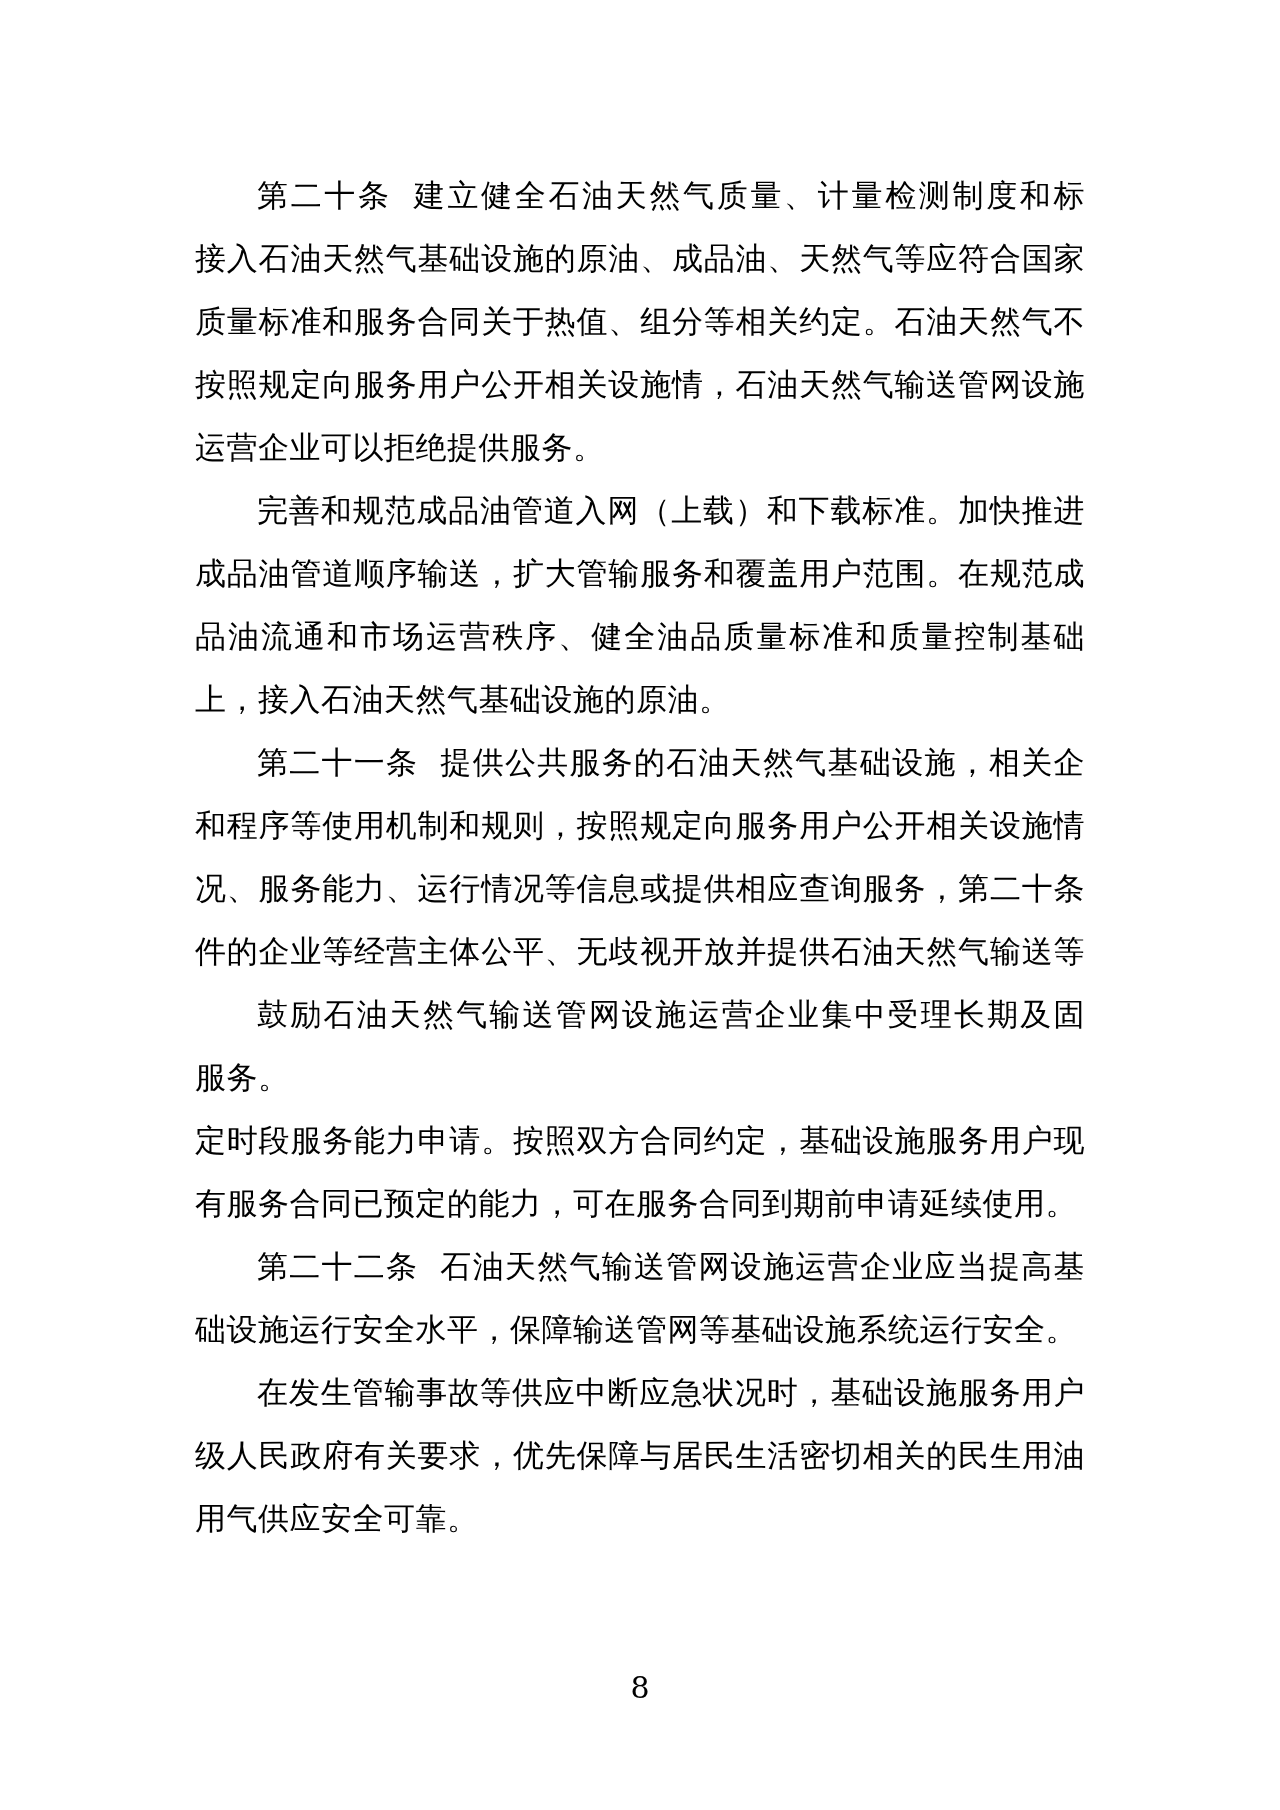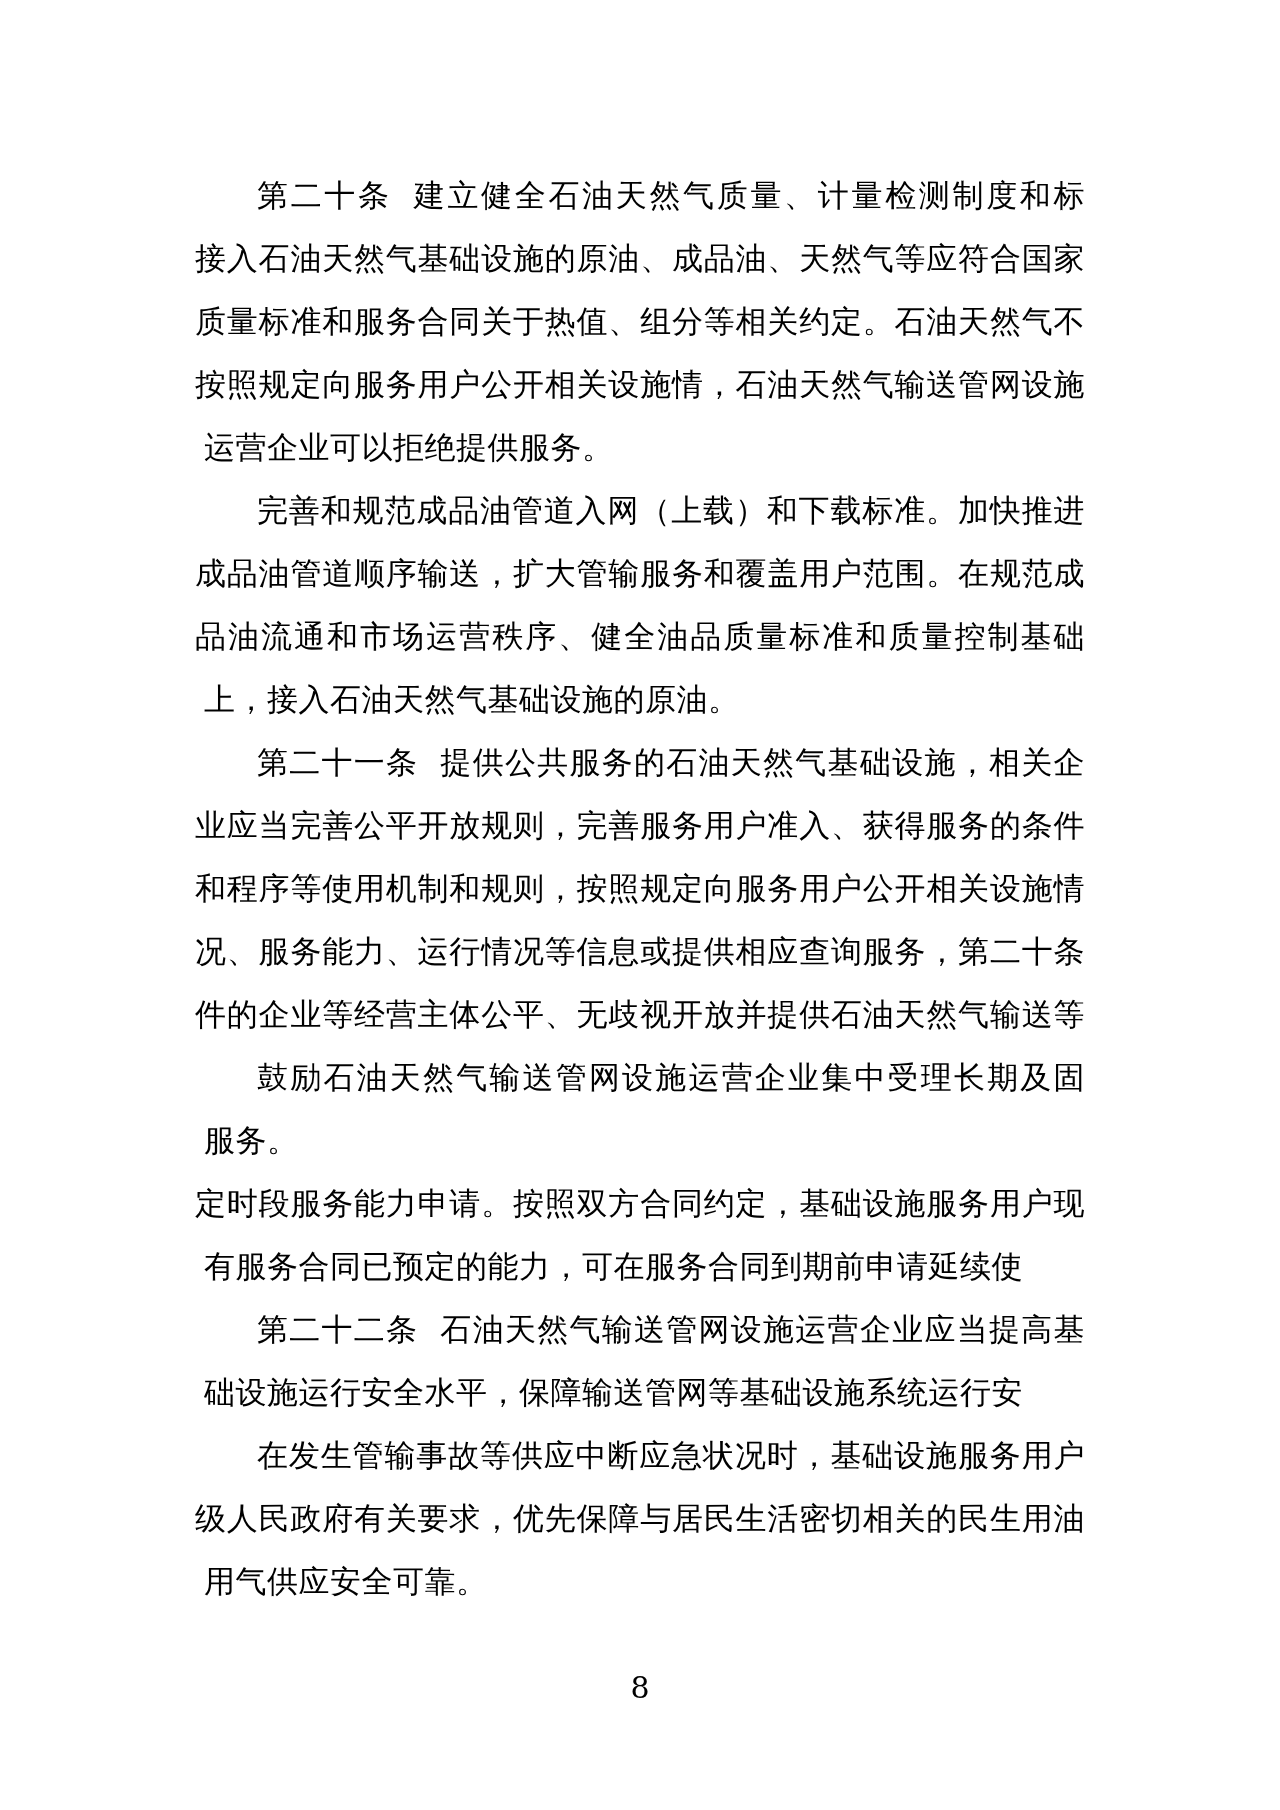--- a/index.html
+++ b/index.html
@@ -35,21 +35,20 @@
     text-align-last: justify;
     text-justify: inter-character;
     overflow: hidden;
   }
   .line.indent {
     padding-left: 62px;
   }
   .line.last {
     text-align: left;
     text-align-last: left;
-    margin-left: 9px;
   }
   .term {
     font-weight: normal;
     margin-right: 22px;
   }
   .page-number {
     position: absolute;
     left: 0;
     top: 1668px;
     width: 1280px;
@@ -66,21 +65,20 @@
       <div class="line indent"><b class="term">第二十条</b>建立健全石油天然气质量、计量检测制度和标准。</div>
       <div class="line">接入石油天然气基础设施的原油、成品油、天然气等应符合国家</div>
       <div class="line">质量标准和服务合同关于热值、组分等相关约定。石油天然气不</div>
       <div class="line">按照规定向服务用户公开相关设施情，石油天然气输送管网设施</div>
       <div class="line last">运营企业可以拒绝提供服务。</div>
       <div class="line indent">完善和规范成品油管道入网（上载）和下载标准。加快推进</div>
       <div class="line">成品油管道顺序输送，扩大管输服务和覆盖用户范围。在规范成</div>
       <div class="line">品油流通和市场运营秩序、健全油品质量标准和质量控制基础</div>
       <div class="line last">上，接入石油天然气基础设施的原油。</div>
       <div class="line indent"><b class="term">第二十一条</b>提供公共服务的石油天然气基础设施，相关企</div>
-      <div class="line">业应当完善公平开放规则，完善服务用户准入、获得服务的条件</div>
       <div class="line">和程序等使用机制和规则，按照规定向服务用户公开相关设施情</div>
       <div class="line">况、服务能力、运行情况等信息或提供相应查询服务，第二十条</div>
       <div class="line">件的企业等经营主体公平、无歧视开放并提供石油天然气输送等</div>
       <div class="line indent">鼓励石油天然气输送管网设施运营企业集中受理长期及固</div>
       <div class="line last">服务。</div>
       <div class="line">定时段服务能力申请。按照双方合同约定，基础设施服务用户现</div>
       <div class="line last">有服务合同已预定的能力，可在服务合同到期前申请延续使用。</div>
       <div class="line indent"><b class="term">第二十二条</b>石油天然气输送管网设施运营企业应当提高基</div>
       <div class="line last">础设施运行安全水平，保障输送管网等基础设施系统运行安全。</div>
       <div class="line indent">在发生管输事故等供应中断应急状况时，基础设施服务用户现</div>

